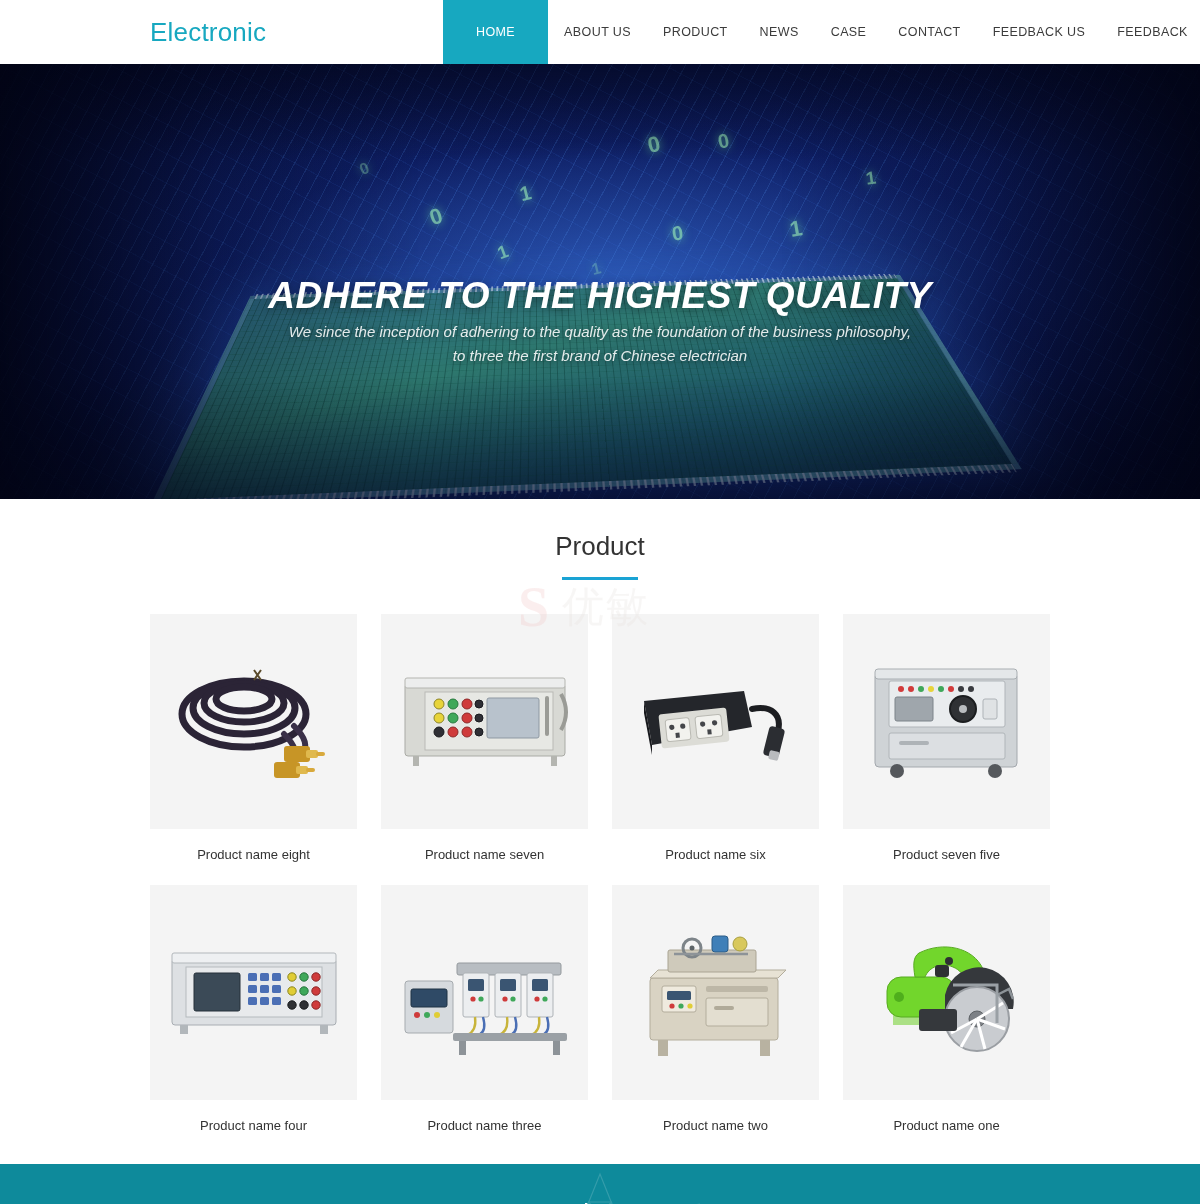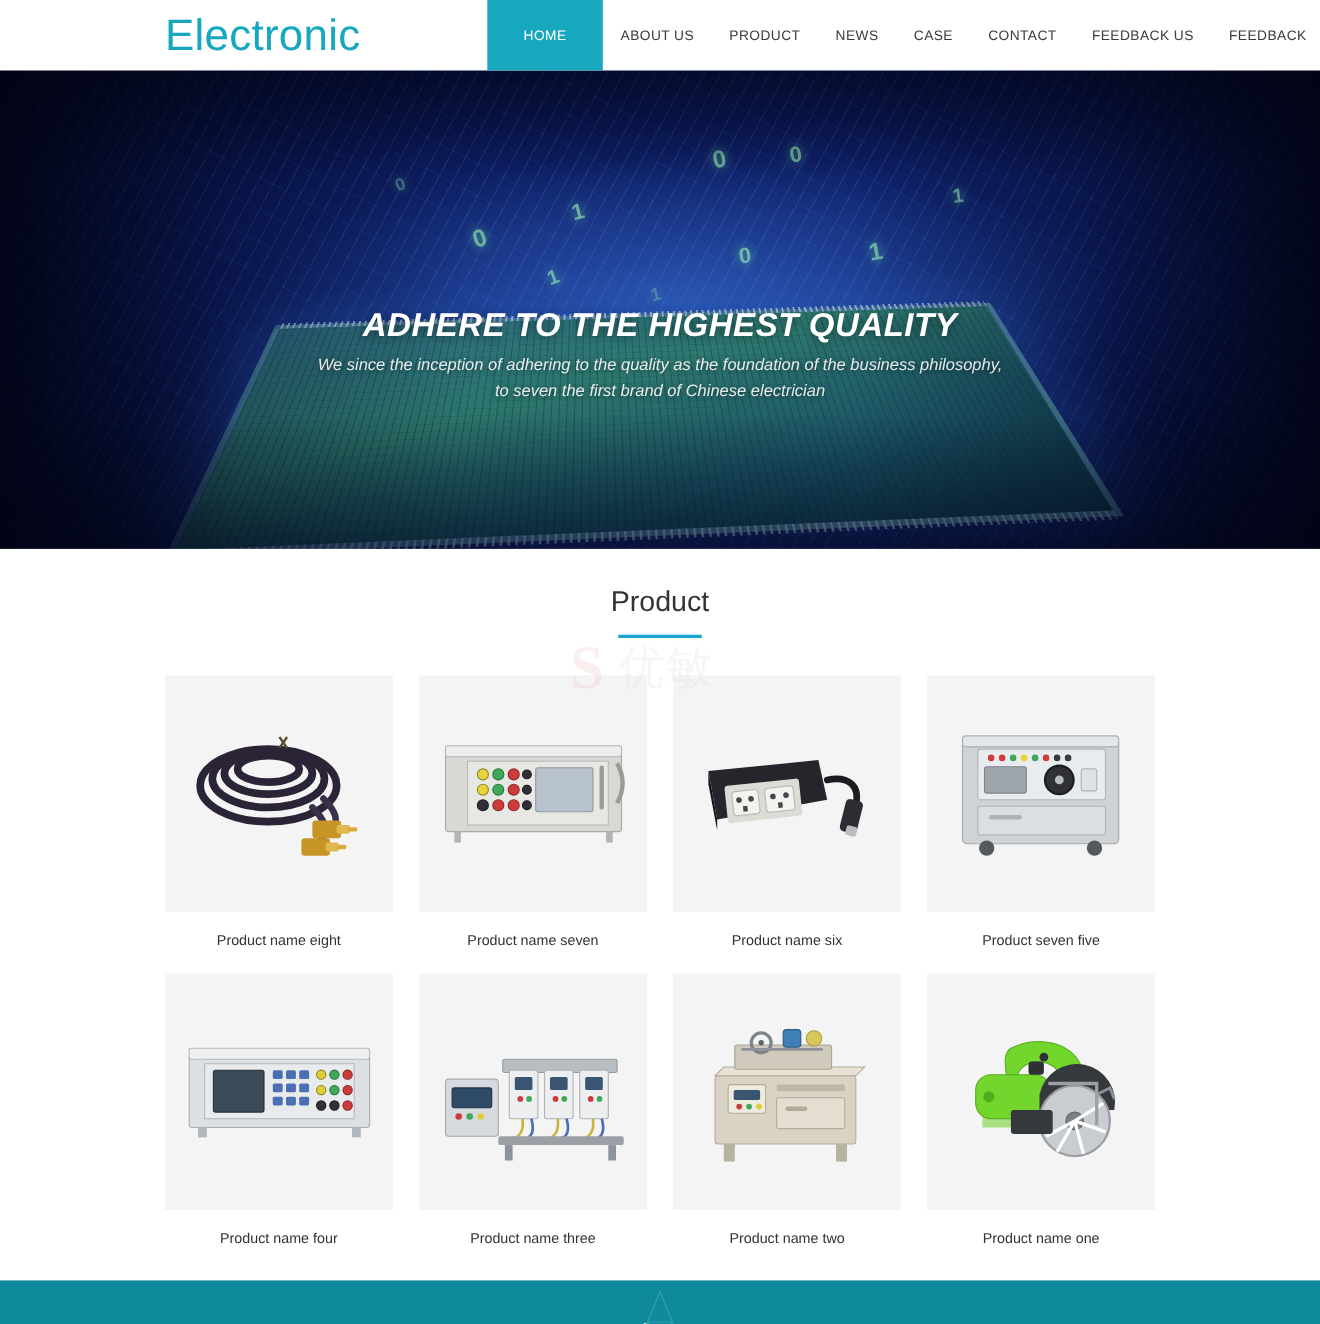--- a/index.html
+++ b/index.html
@@ -18,21 +18,21 @@
     height: 64px;
     background: #ffffff;
     display: flex;
     align-items: stretch;
     z-index: 20;
   }
   .logo {
     position: absolute;
     left: 150px;
     top: 12px;
-    font-size: 40px;
+    font-size: 26px;
     font-weight: 400;
     letter-spacing: 0.2px;
     color: #17a8c0;
     font-family: "Liberation Sans", sans-serif;
     line-height: 40px;
   }
   .nav {
     position: absolute;
     left: 443px;
     top: 0;
@@ -130,21 +130,21 @@
       linear-gradient(180deg, rgba(2,4,20,0.55) 0%, rgba(0,0,0,0) 22%, rgba(0,0,0,0) 72%, rgba(2,6,30,0.6) 100%);
   }
   .hero-caption {
     position: absolute;
     left: 0; right: 0;
     top: 208px;
     text-align: center;
     z-index: 5;
   }
   .hero-title {
-    font-size: 30px;
+    font-size: 37px;
     font-weight: 700;
     font-style: italic;
     color: #ffffff;
     letter-spacing: 0.5px;
     line-height: 48px;
     text-shadow: 0 2px 10px rgba(0,0,0,0.45);
   }
   .hero-sub {
     font-size: 15px;
     font-style: italic;
@@ -281,21 +281,21 @@
     <span class="bit" style="left:866px;top:104px;font-size:18px;transform:rotate(-8deg);">1</span>
     <span class="bit" style="left:360px;top:96px;font-size:16px;transform:rotate(-22deg);opacity:.6;">0</span>
     <span class="bit" style="left:592px;top:196px;font-size:16px;transform:rotate(-14deg);opacity:.5;">1</span>
   </div>
 
   <div class="hero-vignette"></div>
 
   <div class="hero-caption">
     <div class="hero-title">ADHERE TO THE HIGHEST QUALITY</div>
     <div class="hero-sub">We since the inception of adhering to the quality as the foundation of the business philosophy,</div>
-    <div class="hero-sub" style="margin-top:0;">to seven the first brand of Chinese electrician</div>
+    <div class="hero-sub" style="margin-top:0;">to three the first brand of Chinese electrician</div>
   </div>
 
 </div>
 
 <div class="product-section">
 
   <div class="watermark">
     <span class="wm-s">S</span>
     <span class="wm-cn">优敏</span>
   </div>

